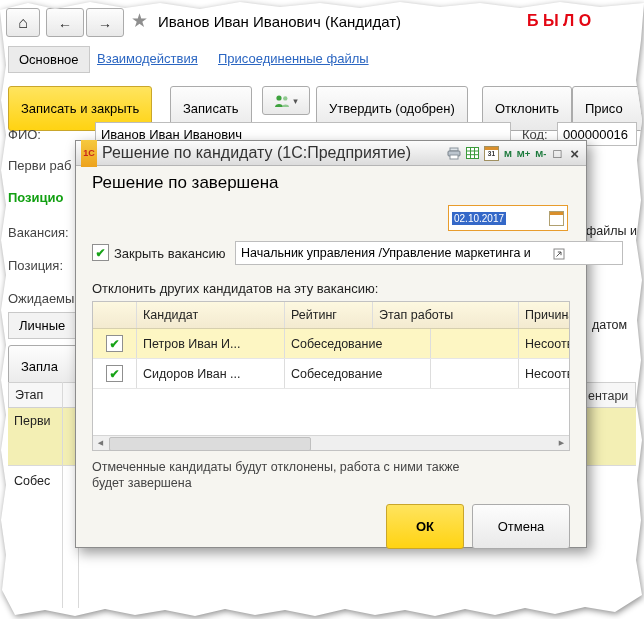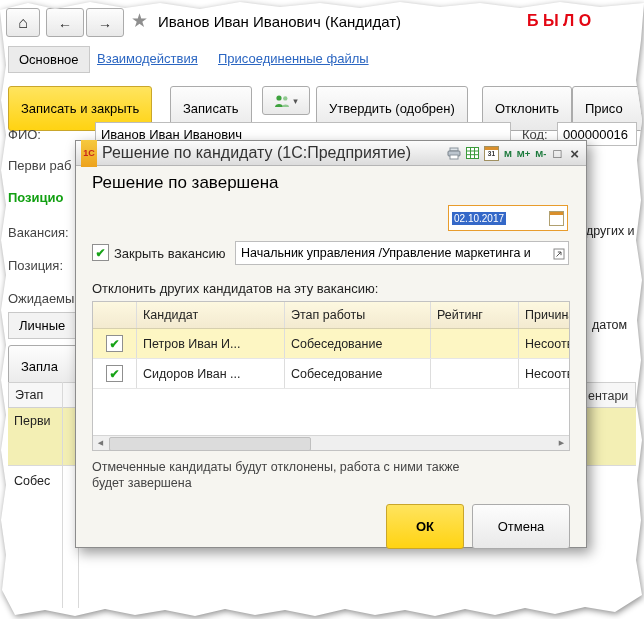--- a/index.html
+++ b/index.html
@@ -99,21 +99,21 @@
   <div class="btn" style="left:572px;top:86px;width:90px;justify-content:flex-start">Присо</div>
 
   <span class="lbl" style="left:8px;top:127px">ФИО:</span>
   <div class="input" style="left:95px;top:122px;width:416px;height:24px;box-sizing:border-box">Иванов Иван Иванович</div>
   <span class="lbl" style="left:522px;top:127px">Код:</span>
   <div class="input" style="left:557px;top:122px;width:80px;height:24px;box-sizing:border-box">000000016</div>
 
   <span class="lbl" style="left:8px;top:158px">Перви раб</span>
   <span class="lbl" style="left:8px;top:190px;color:#12a012;font-weight:bold">Позицио</span>
   <span class="lbl" style="left:8px;top:225px">Вакансия:</span>
-  <span class="frag" style="left:586px;top:224px">других и</span>
+  <span class="frag" style="left:586px;top:224px">файлы и</span>
   <span class="lbl" style="left:8px;top:258px">Позиция:</span>
   <span class="lbl" style="left:8px;top:291px">Ожидаемы</span>
 
   <div class="tabbox" style="left:8px;top:312px;background:#f3f3f3">
     <span>Личные</span>
   </div>
   <span class="frag" style="left:592px;top:318px">датом</span>
 
   <div class="btn" style="left:8px;top:345px;height:25px;width:82px;justify-content:flex-start">Запла</div>
 
@@ -162,36 +162,36 @@
       <span class="datesel">02.10.2017</span>
       <span class="cal-ic" style="border-color:#b0a070">
             <i class="cal-top"></i>
           </span>
     </div>
 
     <div class="chk" style="left:16px;top:103px">
       <span class="checkglyph">✔</span>
     </div>
     <span class="lbl" style="left:38px;top:105px;color:#222">Закрыть вакансию</span>
-    <div class="input" style="left:159px;top:100px;width:334px;height:24px;box-sizing:border-box;font-size:12.5px;padding-right:30px">Начальник управления /Управление маркетинга и</div>
+    <div class="input" style="left:159px;top:100px;width:388px;height:24px;box-sizing:border-box;font-size:12.5px;padding-right:30px">Начальник управления /Управление маркетинга и</div>
     <span class="abs" style="left:477px;top:105px">
       <svg width="12" height="12" viewBox="0 0 12 12">
             <rect x="1" y="1" width="10" height="10" fill="#fff" stroke="#888"></rect>
             <path d="M3.5 8.5 L8 4 M8 4 h-3.2 M8 4 v3.2" stroke="#555" fill="none"></path>
           </svg>
     </span>
 
     <span class="lbl" style="left:16px;top:140px;color:#222">Отклонить других кандидатов на эту вакансию:</span>
 
     <div class="dtable">
       <div class="dhdr">
         <div class="cell c0"></div>
         <div class="cell c1">Кандидат</div>
+        <div class="cell c3">Рейтинг</div>
         <div class="cell c2">Этап работы</div>
-        <div class="cell c3">Рейтинг</div>
         <div class="cell c4">Причина</div>
       </div>
       <div class="drow sel">
         <div class="cell c0">
               <span class="chk" style="position:static">
                 <span class="checkglyph">✔</span>
               </span>
             </div>
         <div class="cell c1">Петров Иван И...</div>
         <div class="cell c2">Собеседование</div>

